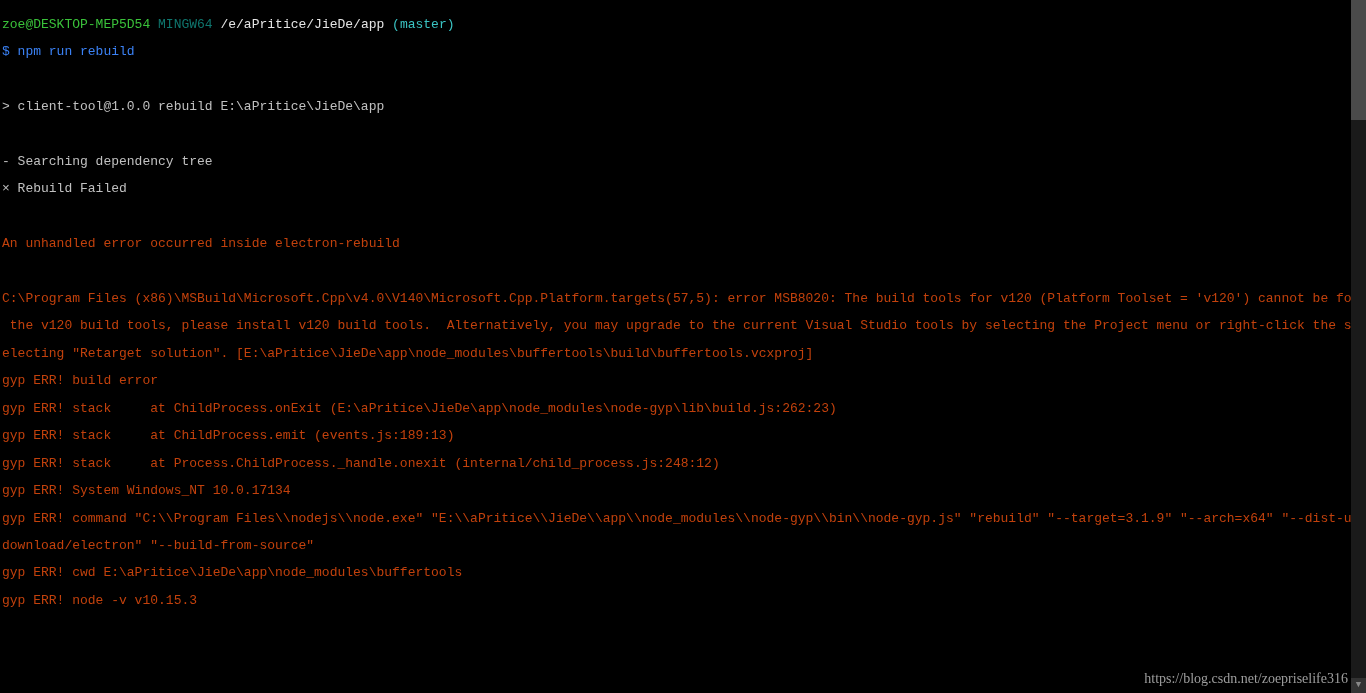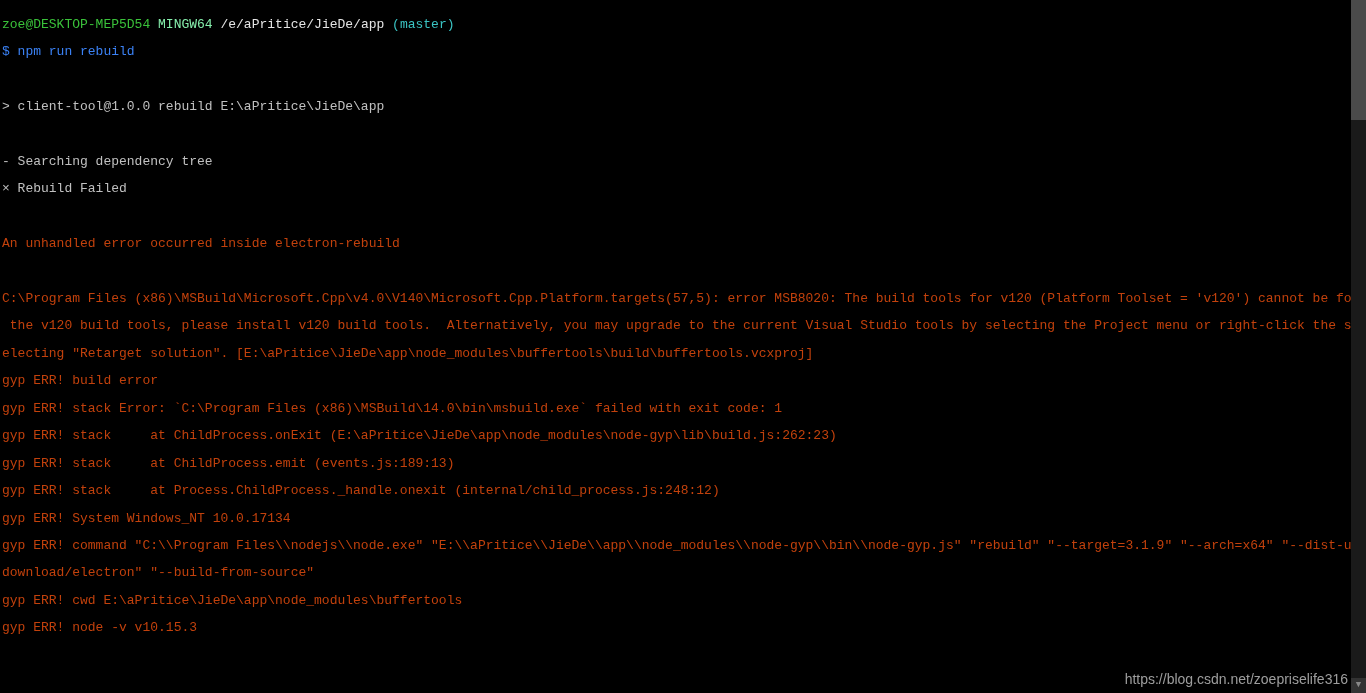--- a/index.html
+++ b/index.html
@@ -41,32 +41,32 @@
     height: 15px;
     background: #333;
     color: #888;
     font-size: 9px;
     text-align: center;
     line-height: 15px;
   }
   .scroll-arrow.top { top: 0; }
   .scroll-arrow.bot { bottom: 0; }
   .c-green  { color: #3ac23a; }
-  .c-purple { color: #86efac; margin-top: 35px; }
+  .c-purple { color: #0f766e; margin-top: 35px; }
   .c-yellow { color: #e5e5e5; font-family: Liberation Mono, monospace; }
   .c-cyan   { color: #3ac3c3; }
   .c-white  { color: #3b82f6; }
   .c-red    { color: #c2410c; }
   .c-gray   { color: #c0c0c0; }
   .watermark {
     position: absolute;
     right: 18px;
     bottom: 6px;
     color: #b9b9b9;
-    font-family: Liberation Sans, sans-serif;
+    font-family: Liberation Serif, serif;
     font-size: 14px;
     opacity: 0.85;
   }
   .line { display: block; min-height: 13.8px; }
 </style>
 </head>
 <body>
 
 <div class="terminal">
 <span class="line"><span class="c-green">zoe@DESKTOP-MEP5D54</span> <span class="c-purple">MINGW64</span> <span class="c-yellow">/e/aPritice/JieDe/app</span> <span class="c-cyan">(master)</span></span>
@@ -76,21 +76,20 @@
 <span class="line"> </span>
 <span class="line c-gray">- Searching dependency tree</span>
 <span class="line c-gray">× Rebuild Failed</span>
 <span class="line"> </span>
 <span class="line c-red">An unhandled error occurred inside electron-rebuild</span>
 <span class="line c-red">                                                                                                                                                                              Ḷ                ò                      /m</span>
 <span class="line c-red">C:\Program Files (x86)\MSBuild\Microsoft.Cpp\v4.0\V140\Microsoft.Cpp.Platform.targets(57,5): error MSB8020: The build tools for v120 (Platform Toolset = 'v120') cannot be found. To build using</span>
 <span class="line c-red"> the v120 build tools, please install v120 build tools.  Alternatively, you may upgrade to the current Visual Studio tools by selecting the Project menu or right-click the solution, and then s</span>
 <span class="line c-red">electing "Retarget solution". [E:\aPritice\JieDe\app\node_modules\buffertools\build\buffertools.vcxproj]</span>
 <span class="line c-red">gyp ERR! build error</span>
-<span class="line c-red">gyp ERR! stack Error: `C:\Program Files (x86)\MSBuild\14.0\bin\msbuild.exe` failed with exit code: 1</span>
 <span class="line c-red">gyp ERR! stack     at ChildProcess.onExit (E:\aPritice\JieDe\app\node_modules\node-gyp\lib\build.js:262:23)</span>
 <span class="line c-red">gyp ERR! stack     at ChildProcess.emit (events.js:189:13)</span>
 <span class="line c-red">gyp ERR! stack     at Process.ChildProcess._handle.onexit (internal/child_process.js:248:12)</span>
 <span class="line c-red">gyp ERR! System Windows_NT 10.0.17134</span>
 <span class="line c-red">gyp ERR! command "C:\\Program Files\\nodejs\\node.exe" "E:\\aPritice\\JieDe\\app\\node_modules\\node-gyp\\bin\\node-gyp.js" "rebuild" "--target=3.1.9" "--arch=x64" "--dist-url=https://atom.io/</span>
 <span class="line c-red">download/electron" "--build-from-source"</span>
 <span class="line c-red">gyp ERR! cwd E:\aPritice\JieDe\app\node_modules\buffertools</span>
 <span class="line c-red">gyp ERR! node -v v10.15.3</span>
 
 

